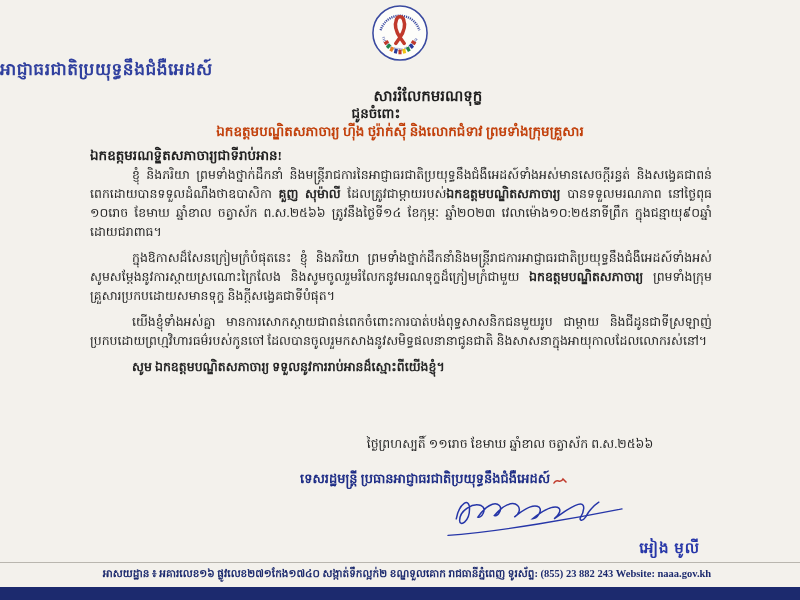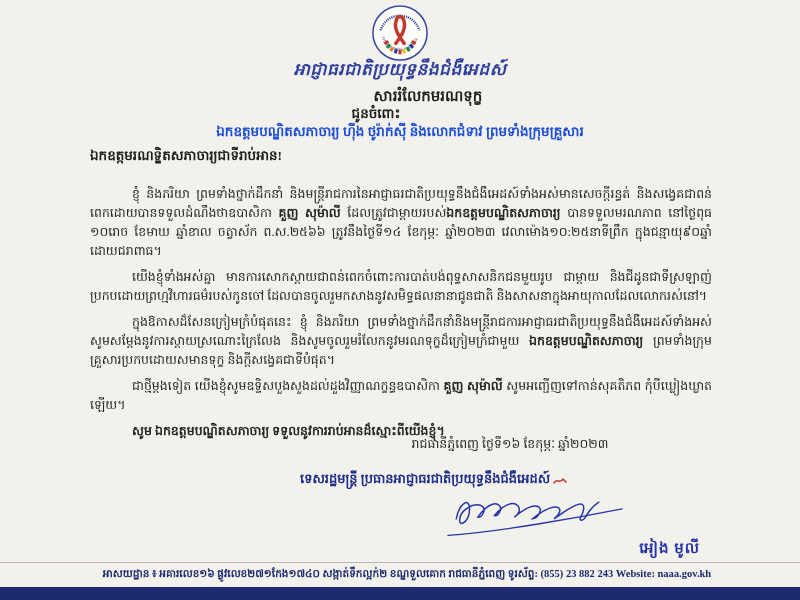--- a/index.html
+++ b/index.html
@@ -8,42 +8,42 @@
     font-family:"Liberation Serif","DejaVu Serif",serif;
     background:#e8e6e1;
   }
   .page{
     position:relative;width:800px;height:600px;
     background:#f3f1ec;color:#2b2b2b;overflow:hidden;
   }
   .logo-wrap{position:absolute;top:4px;left:0;width:800px;text-align:center;}
   .logo-wrap svg{width:58px;height:58px;}
   .org-name{
-    position:absolute;top:58px;left:0;width:800px;text-align:center;
-    font-size:17px;font-weight:bold;color:#2f3f9e;letter-spacing:.5px;font-style:italic;
+    position:absolute;top:58px;left:0;width:800px;
+    font-size:17px;font-weight:bold;color:#2f3f9e;letter-spacing:.5px;
   }
   .doc-title{
     position:absolute;top:86px;left:0;width:800px;text-align:center;
     font-size:15px;font-weight:bold;color:#1f1f1f;padding-left:28px;
   }
   .salutation{
     position:absolute;top:105px;left:0;width:752px;text-align:center;
     font-size:13.5px;font-weight:bold;color:#1f1f1f;
   }
   .addressee{
     position:absolute;top:123px;left:0;width:800px;text-align:center;
-    font-size:13.5px;font-weight:bold;color:#1d4ed8;
+    font-size:13.5px;font-weight:bold;color:#c2410c;
   }
   .greeting{
     position:absolute;top:147px;left:90px;width:620px;
     font-size:13.5px;font-weight:bold;color:#1f1f1f;
   }
   .body-flow{
     position:absolute;top:166px;left:90px;width:622px;
-    font-size:12.5px;line-height:19px;text-align:justify;color:#262626;margin-top:19px;
+    font-size:12.5px;line-height:19px;text-align:justify;color:#262626;
   }
   .body-flow p{margin:0 0 7px 0;text-indent:42px;}
   .b{font-weight:bold;}
   .closing{font-weight:bold;}
   .dateline{
     position:absolute;top:436px;left:300px;width:420px;text-align:center;
     font-size:12.5px;line-height:17px;color:#262626;
   }
   .sign-title{
     position:absolute;top:470px;left:300px;width:420px;text-align:left;
@@ -106,28 +106,27 @@
 
   <div class="org-name">អាជ្ញាធរជាតិប្រយុទ្ធនឹងជំងឺអេដស៍</div>
 
   <div class="doc-title">សាររំលែកមរណទុក្ខ</div>
   <div class="salutation">ជូនចំពោះ</div>
   <div class="addressee">ឯកឧត្តមបណ្ឌិតសភាចារ្យ ហ៊ីង ថូរ៉ាក់ស៊ី និងលោកជំទាវ ព្រមទាំងក្រុមគ្រួសារ</div>
   <div class="greeting">ឯកឧត្កមរណទ្ឌិតសភាចារ្យជាទីរាប់អាន!</div>
 
   <div class="body-flow">
     <p><span>ខ្ញុំ និងភរិយា ព្រមទាំងថ្នាក់ដឹកនាំ និងមន្ត្រីរាជការនៃអាជ្ញាធរជាតិប្រយុទ្ធនឹងជំងឺអេដស៍ទាំងអស់មានសេចក្ដីរន្ធត់ និងសង្វេគជាពន់ពេកដោយបានទទួលដំណឹងថាឧបាសិកា </span><span class="b">គួញ សុម៉ាលី</span><span> ដែលត្រូវជាម្ដាយរបស់</span><span class="b">ឯកឧត្តមបណ្ឌិតសភាចារ្យ</span><span> បានទទួលមរណភាព នៅថ្ងៃពុធ ១០រោច ខែមាឃ ឆ្នាំខាល ចត្វាស័ក ព.ស.២៥៦៦ ត្រូវនឹងថ្ងៃទី១៤ ខែកុម្ភៈ ឆ្នាំ២០២៣ វេលាម៉ោង១០:២៥នាទីព្រឹក ក្នុងជន្មាយុ៩០ឆ្នាំ ដោយជរាពាធ។</span></p>
+    <p><span>ក្នុងឱកាសដ៏សែនក្រៀមក្រំបំផុតនេះ ខ្ញុំ និងភរិយា ព្រមទាំងថ្នាក់ដឹកនាំនិងមន្ត្រីរាជការអាជ្ញាធរជាតិប្រយុទ្ធនឹងជំងឺអេដស៍ទាំងអស់ សូមសម្ដែងនូវការស្ដាយស្រណោះក្រៃលែង និងសូមចូលរួមរំលែកនូវមរណទុក្ខដ៏ក្រៀមក្រំជាមួយ </span><span class="b">ឯកឧត្តមបណ្ឌិតសភាចារ្យ</span><span> ព្រមទាំងក្រុមគ្រួសារប្រកបដោយសមានទុក្ខ និងក្ដីសង្វេគជាទីបំផុត។</span></p>
     <p><span>យើងខ្ញុំទាំងអស់គ្នា មានការសោកស្ដាយជាពន់ពេកចំពោះការបាត់បង់ពុទ្ធសាសនិកជនមួយរូប ជាម្ដាយ និងជីដូនជាទីស្រឡាញ់ប្រកបដោយព្រហ្មវិហារធម៌របស់កូនចៅ ដែលបានចូលរួមកសាងនូវសមិទ្ធផលនានាជូនជាតិ និងសាសនាក្នុងអាយុកាលដែលលោករស់នៅ។</span></p>
-    <p><span>ក្នុងឱកាសដ៏សែនក្រៀមក្រំបំផុតនេះ ខ្ញុំ និងភរិយា ព្រមទាំងថ្នាក់ដឹកនាំនិងមន្ត្រីរាជការអាជ្ញាធរជាតិប្រយុទ្ធនឹងជំងឺអេដស៍ទាំងអស់ សូមសម្ដែងនូវការស្ដាយស្រណោះក្រៃលែង និងសូមចូលរួមរំលែកនូវមរណទុក្ខដ៏ក្រៀមក្រំជាមួយ </span><span class="b">ឯកឧត្តមបណ្ឌិតសភាចារ្យ</span><span> ព្រមទាំងក្រុមគ្រួសារប្រកបដោយសមានទុក្ខ និងក្ដីសង្វេគជាទីបំផុត។</span></p>
-    <p><span>ជាថ្មីម្ដងទៀត យើងខ្ញុំសូមឧទ្ទិសបួងសួងដល់ដួងវិញ្ញាណក្ខន្ធឧបាសិកា </span><span class="b">គួញ សុម៉ាលី</span><span> សូមអញ្ជើញទៅកាន់សុគតិភព កុំបីឃ្លៀងឃ្លាតឡើយ។</span></p>
     <p class="closing"><span>សូម </span><span class="b">ឯកឧត្តមបណ្ឌិតសភាចារ្យ</span><span> ទទួលនូវការរាប់អានដ៏ស្មោះពីយើងខ្ញុំ។</span></p>
   </div>
 
   <div class="dateline">
-    <div>រាជធានីភ្នំពេញ ថ្ងៃទី១៦ ខែកុម្ភៈ ឆ្នាំ២០២៣</div>
+    <div>ថ្ងៃព្រហស្បតិ៍ ១១រោច ខែមាឃ ឆ្នាំខាល ចត្វាស័ក ព.ស.២៥៦៦</div>
   </div>
 
   <div class="sign-title">
     <span>ទេសរដ្ឋមន្ត្រី ប្រធានអាជ្ញាធរជាតិប្រយុទ្ធនឹងជំងឺអេដស៍</span><svg class="redmark" width="16" height="12" viewBox="0 0 16 12">
         <path d="M2,9 C5,3 8,11 11,5 L14,8" fill="none" stroke="#c0392b" stroke-width="1.6" stroke-linecap="round"></path>
       </svg>
   </div>
 
   <svg class="sig-svg" width="230" height="58" viewBox="0 0 230 70">
     <path d="M20,42 C24,22 36,16 36,30 C36,46 24,52 24,44 C24,32 40,22 50,26 C58,30 50,42 46,40 C54,28 66,20 72,26 C76,30 70,40 66,38 C76,26 88,20 94,26 C98,30 96,36 90,40 C102,30 114,24 120,28 C124,32 118,42 112,42 C122,34 134,26 142,28 C148,30 144,38 138,42 C150,34 162,24 170,24 C176,24 174,34 170,40 C168,44 172,46 176,40 C180,32 186,26 192,22" fill="none" stroke="#2636a8" stroke-width="1.8" stroke-linecap="round"></path>

